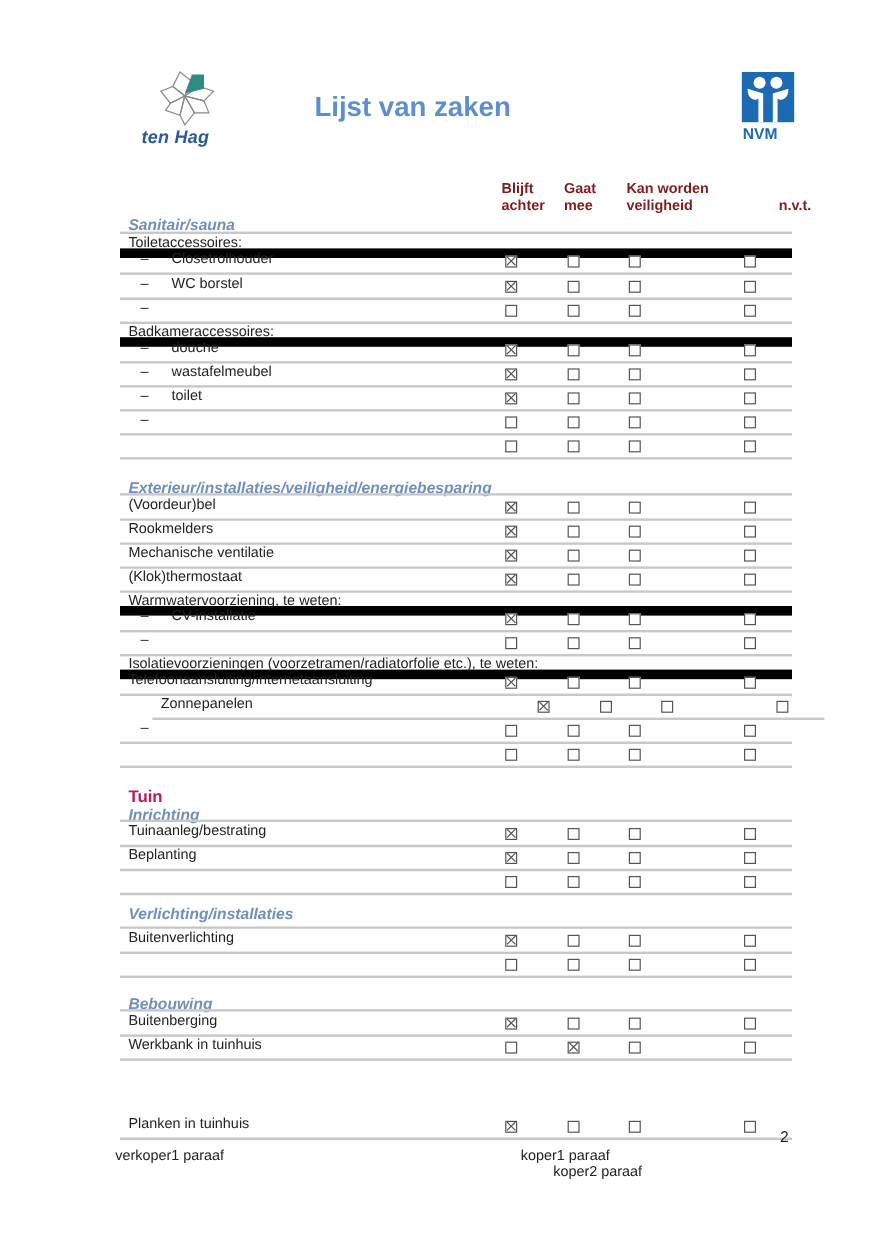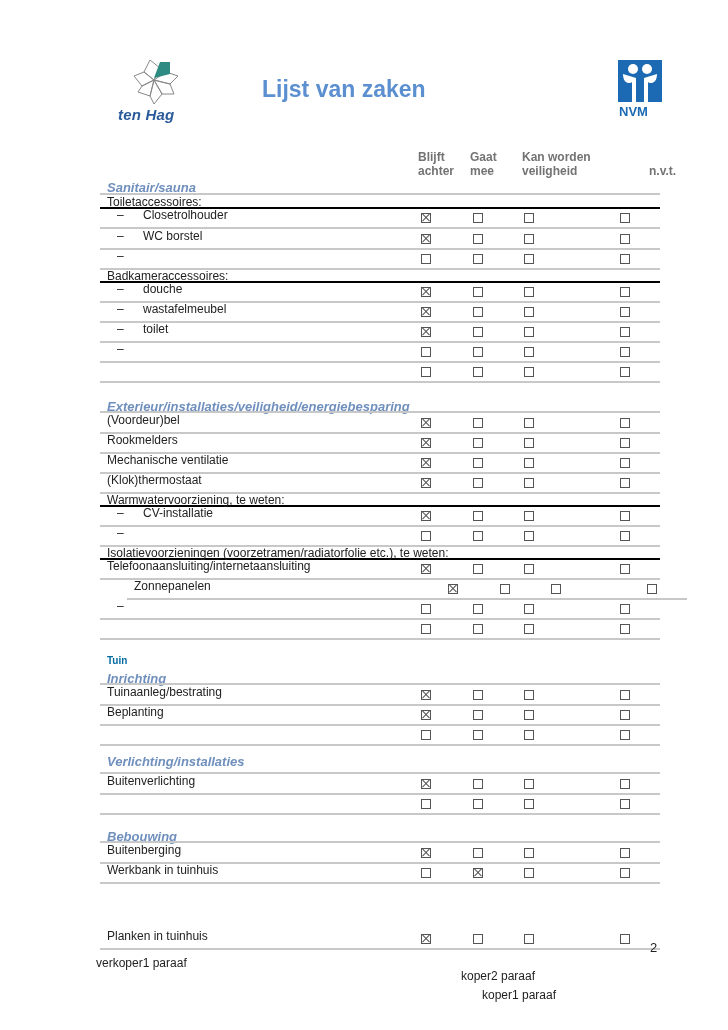--- a/index.html
+++ b/index.html
@@ -4,29 +4,29 @@
 <style>
   html, body { margin:0; padding:0; background:#ffffff; }
   body { width:728px; height:1030px; position:relative; overflow:hidden; font-family:"Liberation Sans", sans-serif; color:#222; }
   .logo-left { position:absolute; left:118px; top:58px; width:72px; height:68px; }
   .logo-left .brand { position:absolute; left:0; top:48px; font-weight:bold; font-style:italic; color:#2a5a9a; font-size:15px; letter-spacing:0.2px; }
   .title { position:absolute; left:262px; top:76px; font-size:23px; font-weight:bold; color:#5b8fd0; }
   .logo-right { position:absolute; left:618px; top:60px; width:46px; height:60px; }
   .logo-right .nvm { position:absolute; left:1px; top:44px; font-weight:bold; color:#1b6ab3; font-size:13px; }
 
   .table { position:absolute; left:100px; top:150px; width:560px; }
-  .colhdr { position:absolute; top:0; font-size:12px; font-weight:bold; line-height:14px; color:#737373; }
+  .colhdr { position:absolute; top:0; font-size:12px; font-weight:bold; line-height:14px; color:#7f1d1d; }
   .row { position:absolute; left:0; width:560px; font-size:12px; color:#222; }
   .row.item { height:20px; border-bottom:2px solid #c8c8c8; }
-  .row.sub { height:13px; border-bottom:2px solid #000000; }
+  .row.sub { height:13px; border-bottom:8px solid #000000; }
   .row .lbl { position:absolute; left:7px; top:1px; white-space:nowrap; }
   .row .lbl.ind { left:17px; }
   .row .lbl.ind .dash { display:inline-block; width:26px; }
   .sect { position:absolute; left:7px; font-size:13px; font-style:italic; font-weight:bold; color:#6f8fbd; }
-  .sect-big { position:absolute; left:7px; font-size:10px; font-weight:bold; color:#0369a1; }
+  .sect-big { position:absolute; left:7px; font-size:14px; font-weight:bold; color:#be185d; }
   .cb { position:absolute; top:6px; width:10px; height:10px; border:1px solid #555; box-sizing:border-box; background:#fff; }
   .cb.checked::before, .cb.checked::after { content:""; position:absolute; left:-1px; top:3px; width:10px; height:1px; background:#555; }
   .cb.checked::before { transform:rotate(45deg); }
   .cb.checked::after { transform:rotate(-45deg); }
   .c1 { left:321px; } .c2 { left:373px; } .c3 { left:424px; } .c4 { left:520px; }
   .footer { position:absolute; font-size:12px; color:#222; }
 </style>
 </head>
 <body>
 
@@ -275,14 +275,14 @@
       <span class="lbl">Planken in tuinhuis</span>
       <span class="cb c1 checked"></span>
       <span class="cb c2"></span>
       <span class="cb c3"></span>
       <span class="cb c4"></span>
     </div>
   </div>
 
 <div class="footer" style="left:650px;top:940px;font-size:13px;">2</div>
 <div class="footer" style="left:96px;top:956px;">verkoper1 paraaf</div>
-<div class="footer" style="left:482px;top:956px;margin-top:32px;">koper1 paraaf</div>
+<div class="footer" style="left:434px;top:956px;">koper1 paraaf</div>
 <div class="footer" style="left:461px;top:969px;">koper2 paraaf</div>
 
 </body></html>

